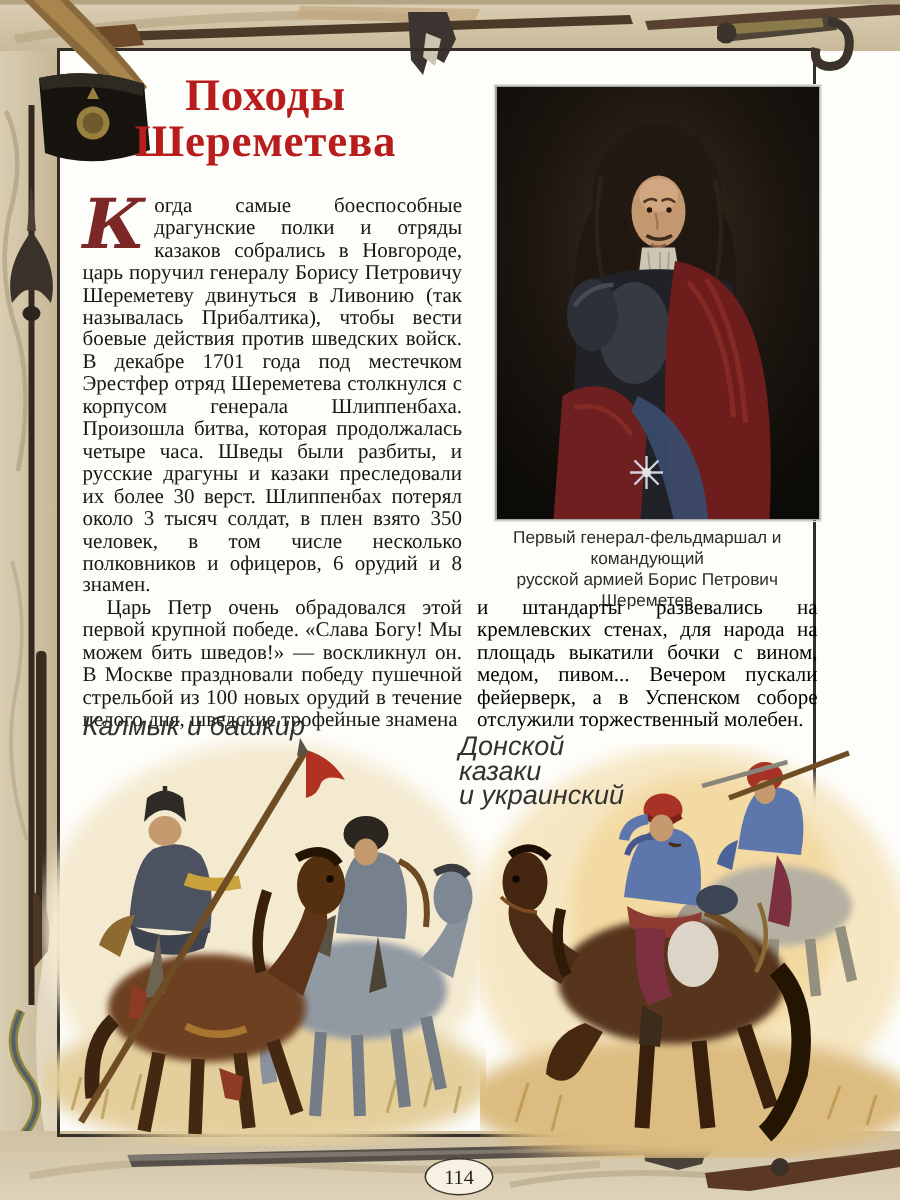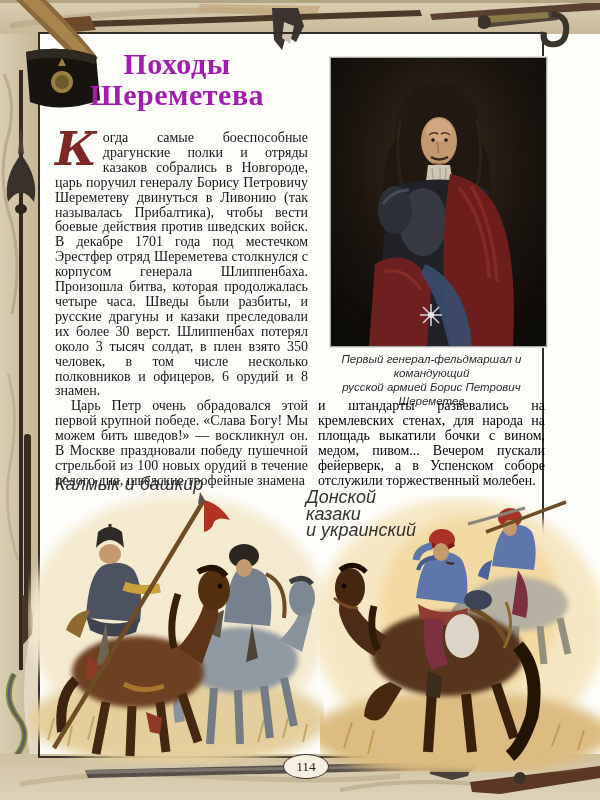--- a/index.html
+++ b/index.html
@@ -14,21 +14,21 @@
   .band-bottom{left:0;top:754px;width:600px;height:46px;}
   .frame-line{
     position:absolute;left:38px;top:32px;width:506px;height:726px;
     border:2px solid #332d26;box-sizing:border-box;z-index:3;pointer-events:none;
   }
   .corner-pouch{position:absolute;left:6px;top:0;width:110px;height:120px;z-index:4;}
   .corner-sword{position:absolute;left:478px;top:8px;width:110px;height:44px;z-index:4;}
   
   .title{
     position:absolute;left:42px;top:48px;width:270px;z-index:5;
-    text-align:center;color:#a21caf;font-weight:bold;
+    text-align:center;color:#b91c1c;font-weight:bold;
     font-size:30px;line-height:31px;letter-spacing:.5px;
   }
   
   .col-left{
     position:absolute;left:55px;top:131px;width:253px;z-index:5;
     font-size:14px;line-height:14.9px;text-align:justify;color:#171614;
   }
   .col-left p{margin:0;}
   .col-left p.indent{text-indent:16px;}
   .dropcap{
@@ -40,37 +40,37 @@
     font-size:14px;line-height:14.9px;text-align:justify;color:#000000;
   }
   
   .portrait{
     position:absolute;left:330px;top:57px;width:215px;height:288px;z-index:5;
     border:1px solid #a8a8a4;box-shadow:0 0 0 1px #e2e2de;
   }
   .portrait svg{display:block;}
   .portrait-caption{
     position:absolute;left:314px;top:352px;width:235px;z-index:5;
-    font-family:"Liberation Sans",sans-serif;font-style:italic;
+    font-family:"Liberation Sans",sans-serif;
     font-size:11.5px;line-height:14px;text-align:center;color:#2c2c2a;
   }
   
   .cap{
     position:absolute;z-index:6;font-family:"Liberation Sans",sans-serif;
     font-style:italic;font-size:18px;line-height:16.5px;color:#33322f;
   }
   .cap-left{left:55px;top:476px;}
   .cap-right{left:306px;top:489px;width:120px;}
   
   .illus{position:absolute;z-index:5;}
   .illus-left{left:28px;top:490px;width:296px;height:274px;}
   .illus-right{left:320px;top:496px;width:280px;height:276px;}
   
   .pageno{
-    position:absolute;left:283px;top:754px;width:44px;height:23px;z-index:7;
+    position:absolute;left:283px;top:772px;width:44px;height:23px;z-index:7;
     background:#f6f1e3;border:1.5px solid #3c352b;border-radius:50%;
     display:flex;align-items:center;justify-content:center;
     font-size:13.5px;color:#241f18;
   }
 </style>
 </head>
 <body>
 
 <div class="page">
 

